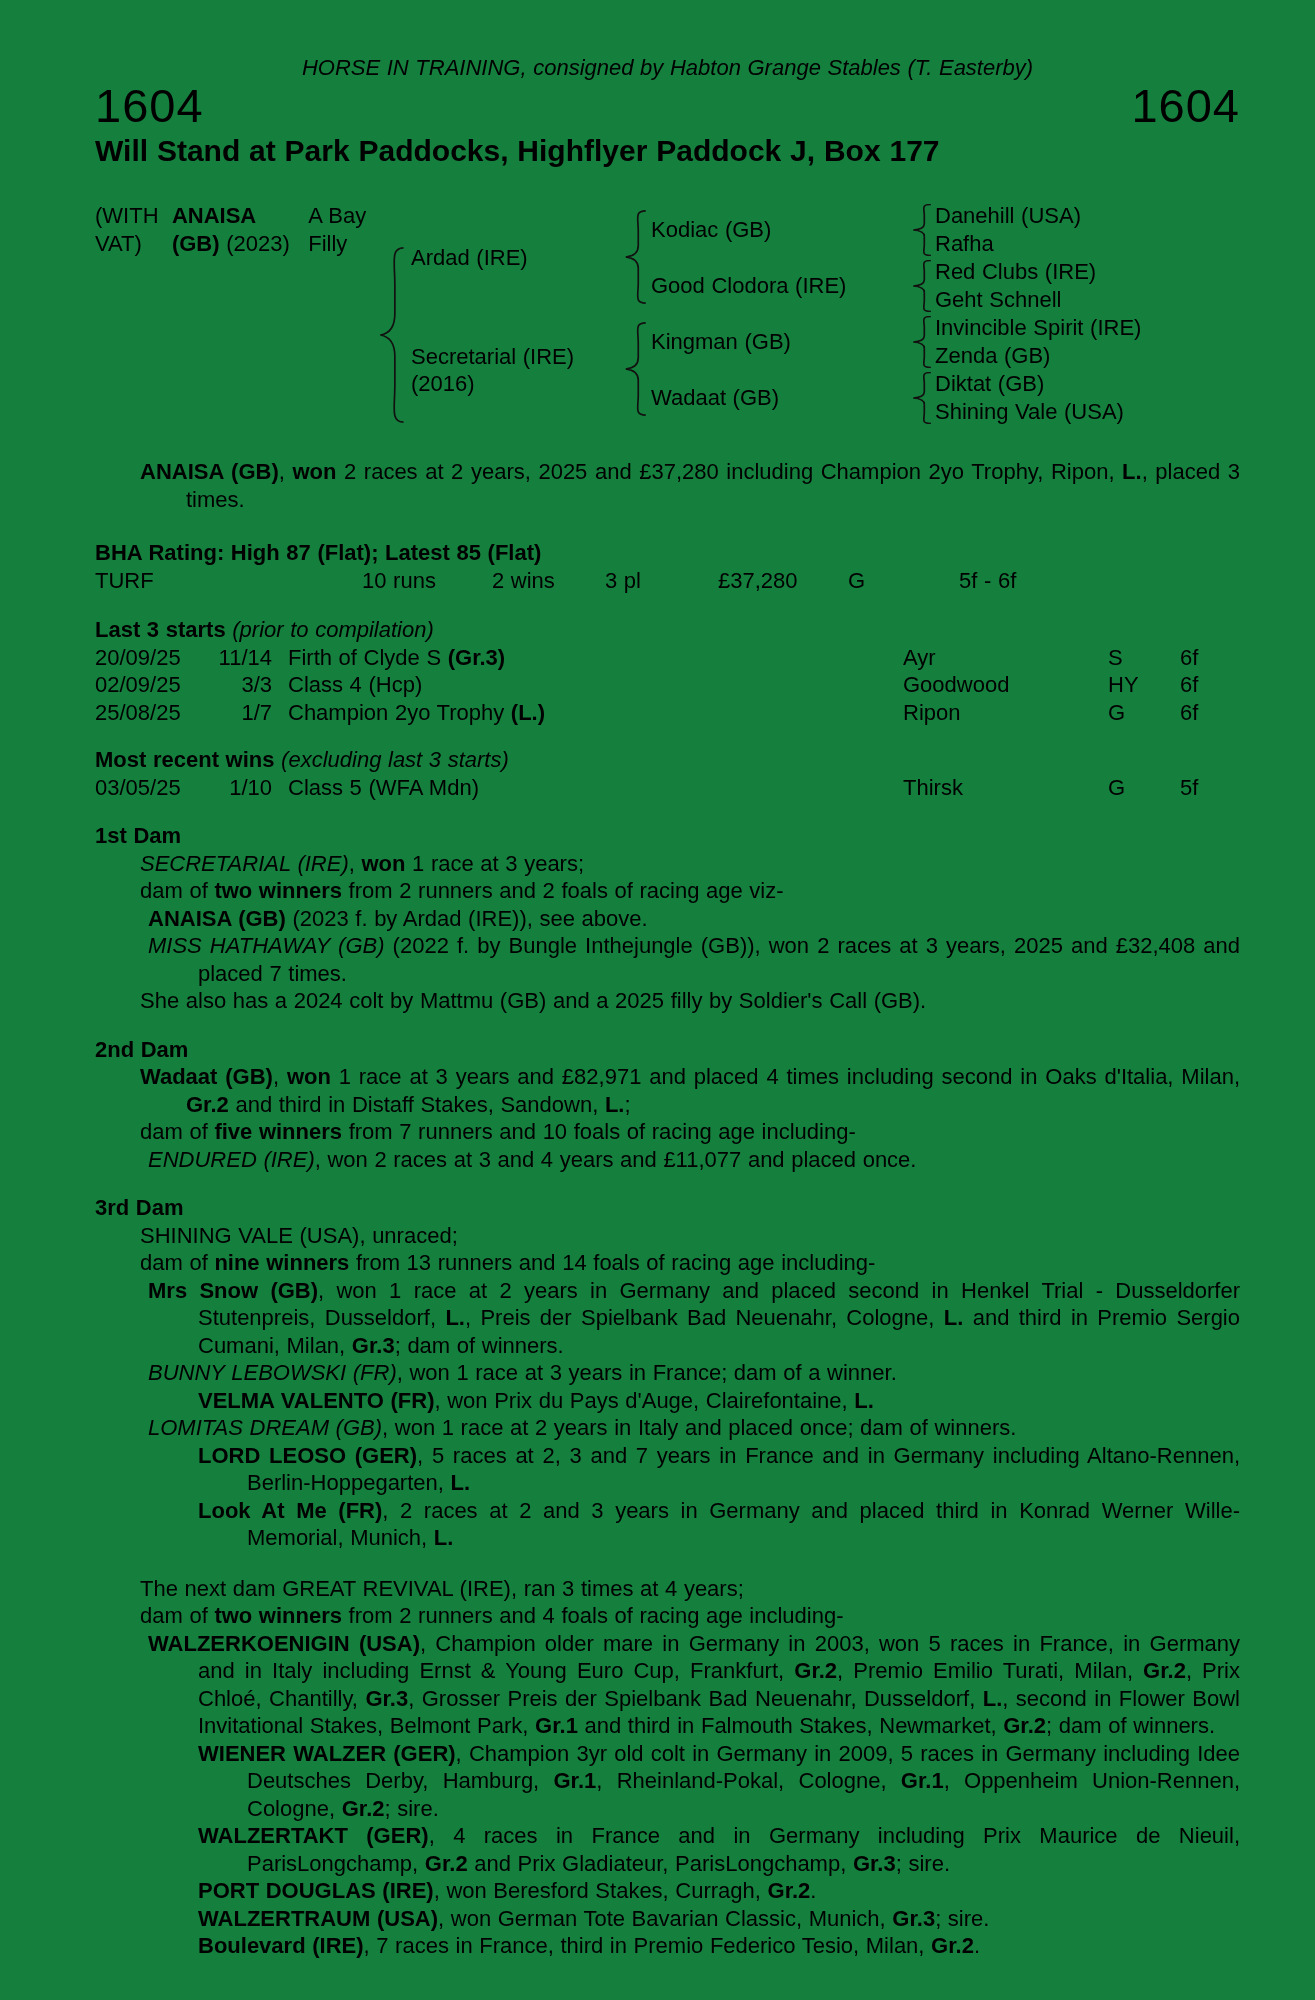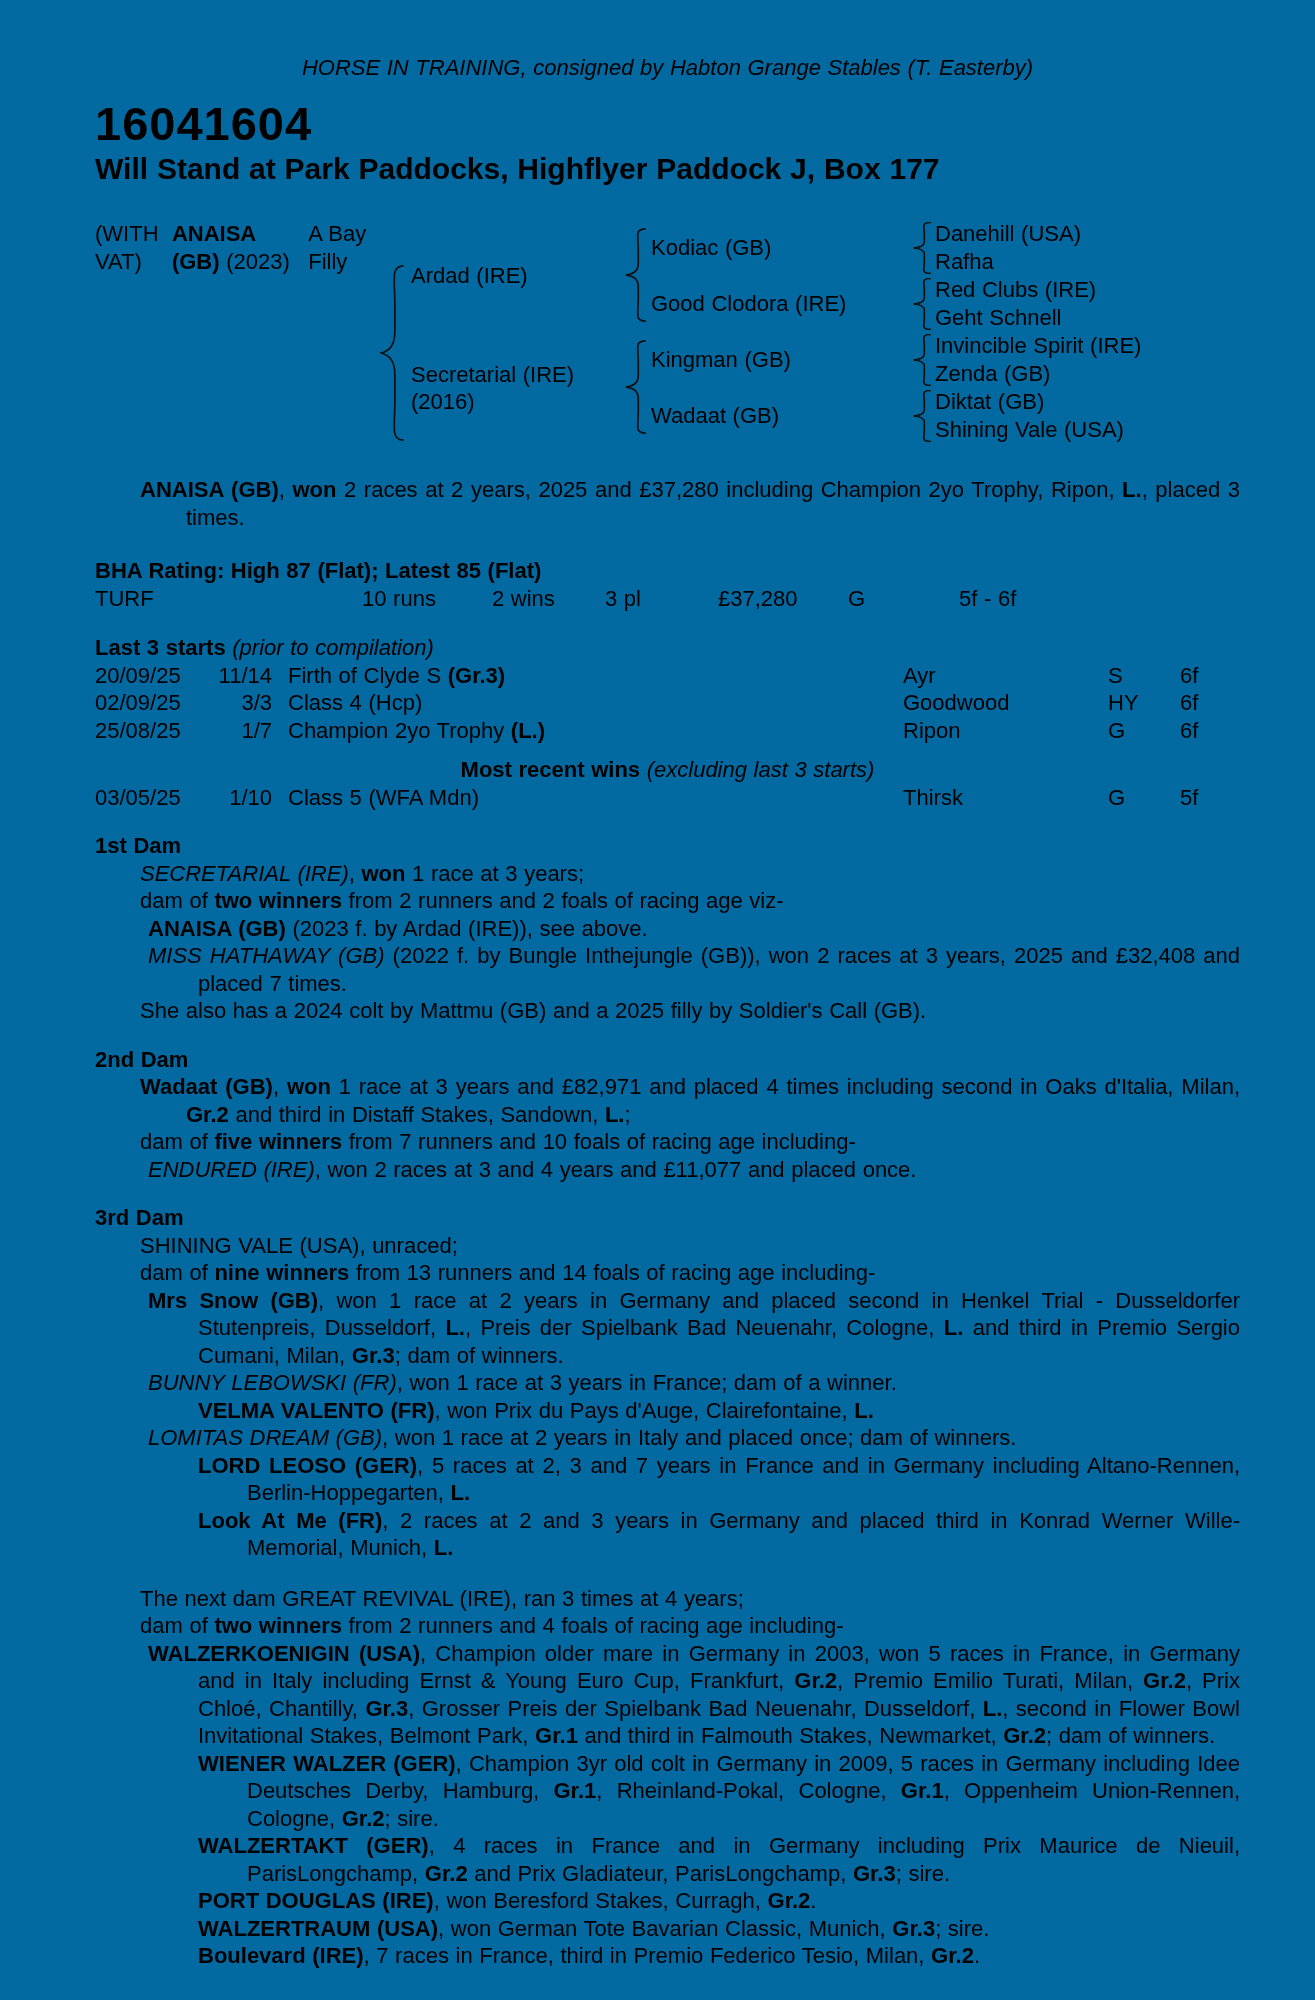--- a/index.html
+++ b/index.html
@@ -1,25 +1,25 @@
 <!DOCTYPE html>
 <html><head>
 <meta charset="utf-8">
 <style>
   html,body{margin:0;padding:0;background:#e8e8e8;}
   .page{
-    width:1315px;height:2000px;background:#0369a1;color:#000;
+    width:1315px;height:2000px;background:#15803d;color:#000;
     font-family:"Liberation Sans",sans-serif;font-size:22px;line-height:27.5px;
     box-sizing:border-box;padding:54px 75px 0 95px;overflow:hidden;word-spacing:0.5px;
   }
   .b{font-weight:bold}
   .i{font-style:italic}
   .consignor{text-align:center;font-style:italic;font-size:22px;}
-  .lot-row{display:flex;justify-content:flex-start;align-items:flex-start;
-    font-weight:bold;font-size:47px;line-height:47px;margin-top:18px;letter-spacing:1px;}
+  .lot-row{display:flex;justify-content:space-between;align-items:flex-start;
+    font-weight:normal;font-size:47px;line-height:47px;margin-top:0;letter-spacing:1px;}
   .stand-line{font-weight:bold;font-size:30px;margin-top:8px;}
 
   
   .ped{display:grid;margin-top:38px;
     grid-template-columns:281px 35px 211px 29px 259px 25px 305px;
     grid-template-rows:repeat(8,28px);}
   .ped-cell{align-self:center;white-space:nowrap;}
   .ped-info{grid-area:1/1/9/2;display:flex;flex-direction:row;justify-content:center;gap:0.5px;}
   .brace{width:100%;height:100%;display:block;}
   .brace-wrap{height:100%;}
@@ -48,21 +48,21 @@
   .tbl-head{margin-top:22px;}
   .race-row{display:flex;}
   .rr-date{width:105px}
   .rr-pos{width:72px;text-align:right}
   .rr-name{flex:1;padding-left:16px}
   .rr-course{width:205px}
   .rr-going{width:72px}
   .rr-dist{width:60px}
 
   .dam-head{font-weight:bold;margin:21px 0 0 0;font-size:22px;line-height:27.5px;}
-  .recent-head{margin-top:12px;text-align:center;}
+  .recent-head{margin-top:20px;}
   .next-dam .para:first-child{margin-top:23px;}
 </style>
 </head>
 <body>
 
 <div class="page">
 
   <div class="consignor">HORSE IN TRAINING, consigned by Habton Grange Stables (T. Easterby)</div>
 
   <div class="lot-row">

